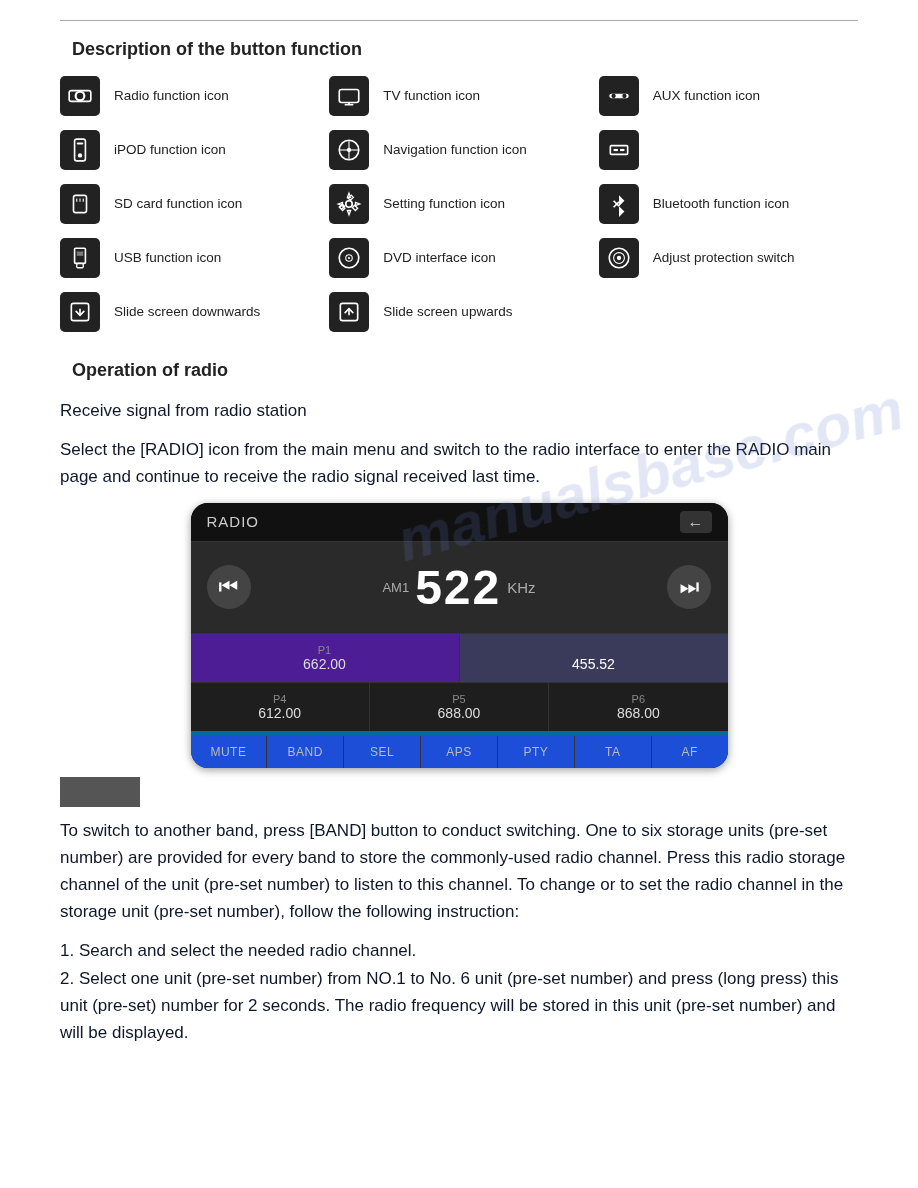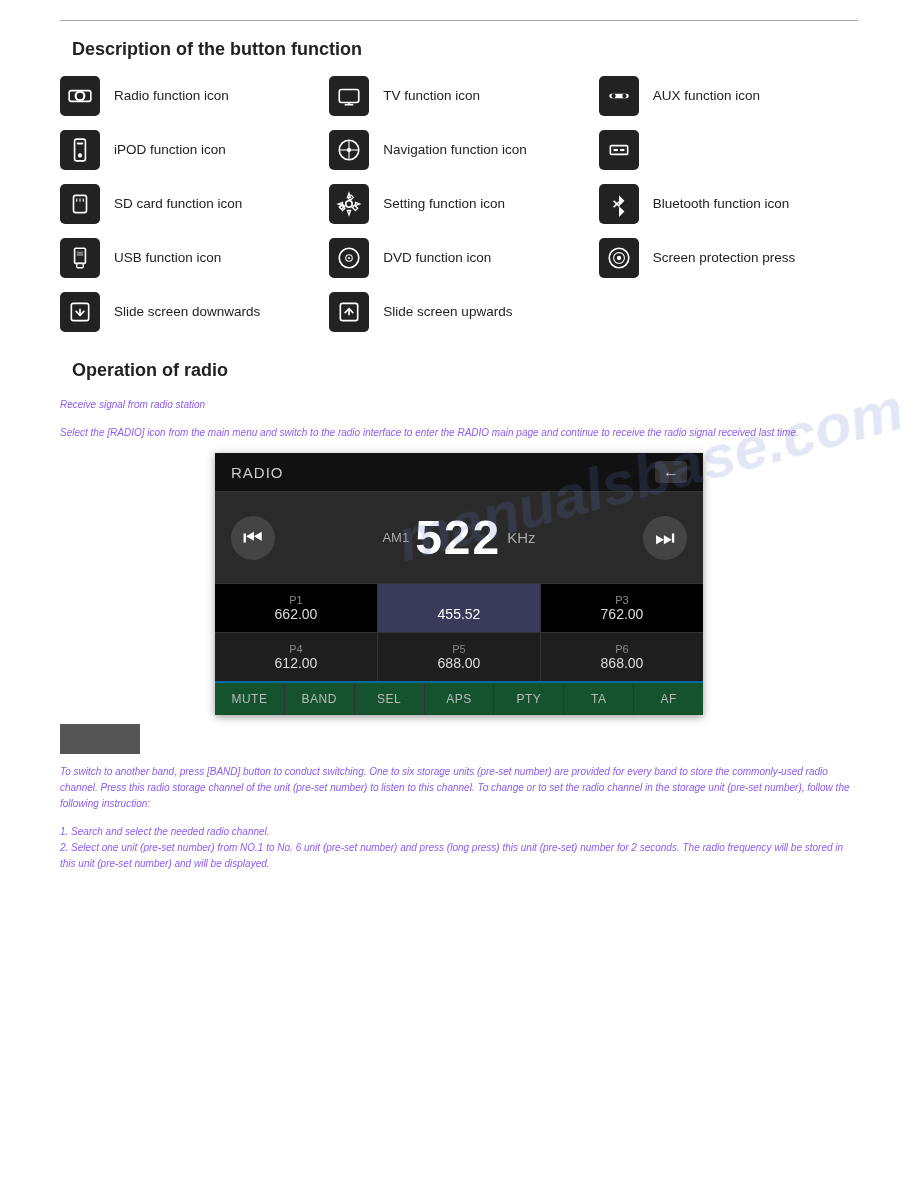--- a/index.html
+++ b/index.html
@@ -50,22 +50,22 @@
       height: 26px;
       fill: #fff;
     }
     .icon-label {
       font-size: 13.5px;
       color: #222;
       line-height: 1.3;
     }
     .radio-ui {
       background: #1a1a1a;
-      border-radius: 0;
-      width: 488px;
+      border-radius: 17px;
+      width: 537px;
       margin: 9px auto;
       overflow: hidden;
       box-shadow: 0 2px 8px rgba(0,0,0,0.4);
     }
     .radio-header {
       display: flex;
       justify-content: space-between;
       align-items: center;
       background: #111;
       padding: 8px 16px;
@@ -121,21 +121,21 @@
       font-size: 48px;
       font-weight: bold;
       letter-spacing: 2px;
     }
     .radio-freq-unit {
       color: #aaa;
       font-size: 15px;
     }
     .radio-presets-top {
       display: flex;
-      background: #000000;
+      background: #4c1d95;
       border-top: 1px solid #333;
     }
     .preset-cell {
       flex: 1;
       padding: 10px 6px;
       text-align: center;
       color: #ccc;
       font-size: 13px;
       border-right: 1px solid #333;
     }
@@ -155,39 +155,38 @@
     .preset-cell.active .preset-freq {
       color: #fff;
     }
     .radio-presets-bottom {
       display: flex;
       background: #1e1e1e;
       border-top: 1px solid #333;
     }
     .radio-controls {
       display: flex;
-      background: #14532d;
-      border-top: 2px solid #0369a1;
+      background: #1d4ed8;
+      border-top: 5px solid #0369a1;
     }
     .ctrl-btn {
       flex: 1;
       padding: 9px 4px;
       text-align: center;
       color: #bbb;
       font-size: 12px;
       border-right: 1px solid #333;
       letter-spacing: 0.5px;
     }
     .ctrl-btn:last-child { border-right: none; }
     .body-text {
-      font-size: 10px;
+      font-size: 17px;
       line-height: 1.6;
-      color: #8b5cf6;
+      color: #0f172a;
       margin-bottom: 12px;
-      font-style: italic;
     }
     .colored-block {
       background: #555;
       width: 80px;
       height: 30px;
       margin-bottom: 10px;
     }
     .watermark {
       position: fixed;
       top: 440px;
@@ -326,32 +325,32 @@
   </div>
 
   <div class="icon-item">
     <div class="icon-box">
       <svg viewBox="0 0 24 24">
           <circle cx="12" cy="12" r="9" fill="none" stroke="#fff" stroke-width="1.5"></circle>
           <circle cx="12" cy="12" r="3" fill="none" stroke="#fff" stroke-width="1"></circle>
           <circle cx="12" cy="12" r="1" fill="#fff"></circle>
         </svg>
     </div>
-    <span class="icon-label">DVD function icon</span>
+    <span class="icon-label">DVD interface icon</span>
   </div>
 
   <div class="icon-item">
     <div class="icon-box">
       <svg viewBox="0 0 24 24">
           <circle cx="12" cy="12" r="9" fill="none" stroke="#fff" stroke-width="1.5"></circle>
           <circle cx="12" cy="12" r="5" fill="none" stroke="#fff" stroke-width="1"></circle>
           <circle cx="12" cy="12" r="2" fill="#fff"></circle>
         </svg>
     </div>
-    <span class="icon-label">Screen protection press</span>
+    <span class="icon-label">Adjust protection switch</span>
   </div>
 
   <div class="icon-item">
     <div class="icon-box">
       <svg viewBox="0 0 24 24">
           <rect x="4" y="4" width="16" height="16" rx="2" fill="none" stroke="#fff" stroke-width="1.5"></rect>
           <polyline points="8,11 12,15 16,11" fill="none" stroke="#fff" stroke-width="1.5"></polyline>
           <line x1="12" y1="9" x2="12" y2="15" stroke="#fff" stroke-width="1.5"></line>
         </svg>
     </div>
@@ -396,24 +395,20 @@
 
     <div class="radio-presets-top">
       <div class="preset-cell">
         <div class="preset-label">P1</div>
         <div class="preset-freq">662.00</div>
       </div>
       <div class="preset-cell active">
         <div class="preset-label">&nbsp;</div>
         <div class="preset-freq">455.52</div>
       </div>
-      <div class="preset-cell">
-        <div class="preset-label">P3</div>
-        <div class="preset-freq">762.00</div>
-      </div>
     </div>
 
     <div class="radio-presets-bottom">
       <div class="preset-cell">
         <div class="preset-label">P4</div>
         <div class="preset-freq">612.00</div>
       </div>
       <div class="preset-cell">
         <div class="preset-label">P5</div>
         <div class="preset-freq">688.00</div>

